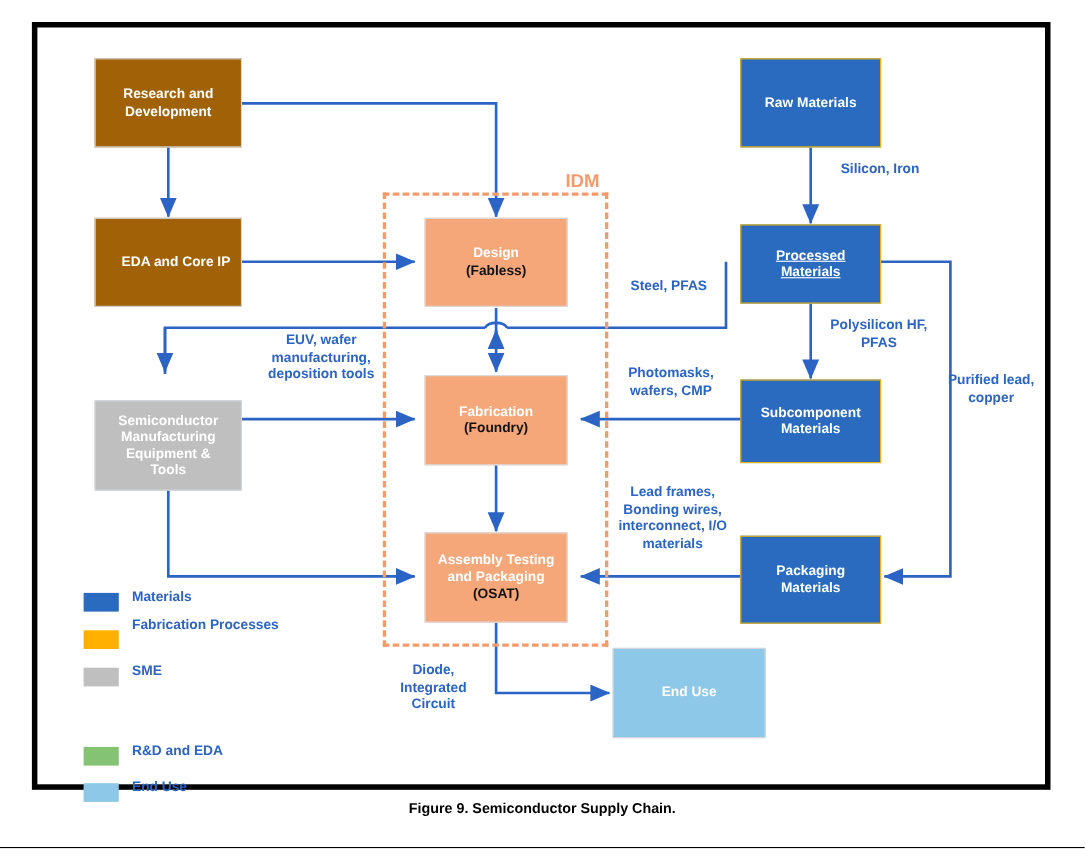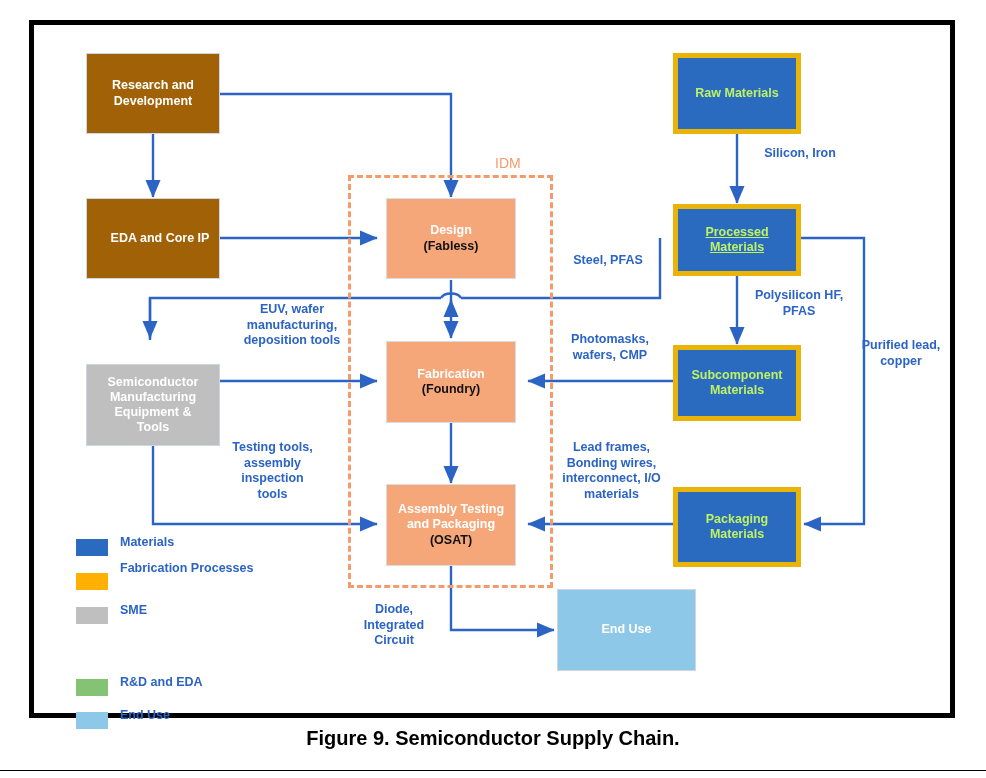--- a/index.html
+++ b/index.html
@@ -9,44 +9,44 @@
   .frame{position:absolute;left:29px;top:20px;width:926px;height:698px;
          border:5px solid #000000;box-sizing:border-box;background:#fff;}
 
   .canvas{position:absolute;left:0;top:0;width:986px;height:778px;}
 
   .node{position:absolute;box-sizing:border-box;display:flex;align-items:center;
         justify-content:center;text-align:center;line-height:1.22;
         font-weight:bold;font-size:12.5px;padding:2px 4px;}
   .node span{display:block;}
 
-  .n-blue{background:#2A6BBF;color:#bef264;border:5px solid #eab308;}
+  .n-blue{background:#2A6BBF;color:#ffffff;border:1px solid #eab308;}
   .n-green{background:#a16207;color:#ffffff;border:1px solid #cfd6de;}
   .n-orange{background:#F6A779;color:#ffffff;border:1px solid #d9dde2;}
   .n-grey{background:#BFBFBF;color:#ffffff;border:1px solid #cfd6de;}
   .n-lblue{background:#8DC8E8;color:#ffffff;border:1px solid #cfd6de;}
   .sub{color:#111111;}
 
   .elabel{position:absolute;color:#2B64C4;font-weight:bold;font-size:12.5px;
           line-height:1.25;text-align:center;}
 
   .idm-box{position:absolute;left:348px;top:175px;width:205px;height:413px;
            border:3px dashed #F59B6B;box-sizing:border-box;}
-  .idm-tag{position:absolute;left:495px;top:155px;color:#F59B6B;
-           font-weight:normal;font-size:14px;}
+  .idm-tag{position:absolute;left:514px;top:155px;color:#F59B6B;
+           font-weight:bold;font-size:17px;}
 
   .legend{position:absolute;left:76px;top:536px;width:240px;}
   .leg-row{position:relative;height:28px;}
   .leg-sw{position:absolute;left:0;top:3px;width:32px;height:17px;}
   .leg-tx{position:absolute;left:44px;top:-1px;color:#2B64C4;font-weight:bold;
           font-size:12.5px;line-height:1.18;}
 
   .caption{position:absolute;left:0;top:727px;width:986px;text-align:center;
            font-family:"Liberation Sans",sans-serif;font-weight:bold;
-           font-size:20px;color:#000;}
+           font-size:13px;color:#000;}
   .botrule{position:absolute;left:0;top:770px;width:986px;height:1px;background:#000;}
 </style>
 </head>
 <body>
 
 <div id="root">
 
   <div class="frame"></div>
 
   <svg class="canvas" width="986" height="778" viewBox="0 0 986 778">
@@ -199,27 +199,20 @@
     <span>deposition</span>
     <span>tools</span>
   </div>
 
   <div class="elabel" style="left:856px;top:338px;width:90px;">
     <span>Purified</span>
     <span>lead,</span>
     <span>copper</span>
   </div>
 
-  <div class="elabel" style="left:225px;top:440px;width:95px;">
-    <span>Testing</span>
-    <span>tools,</span>
-    <span>assembly</span>
-    <span>inspection</span>
-    <span>tools</span>
-  </div>
 
   <div class="elabel" style="left:549px;top:440px;width:125px;">
     <span>Lead frames,</span>
     <span>Bonding</span>
     <span>wires,</span>
     <span>interconnect,</span>
     <span>I/O materials</span>
   </div>
 
   <div class="elabel" style="left:344px;top:602px;width:100px;">

